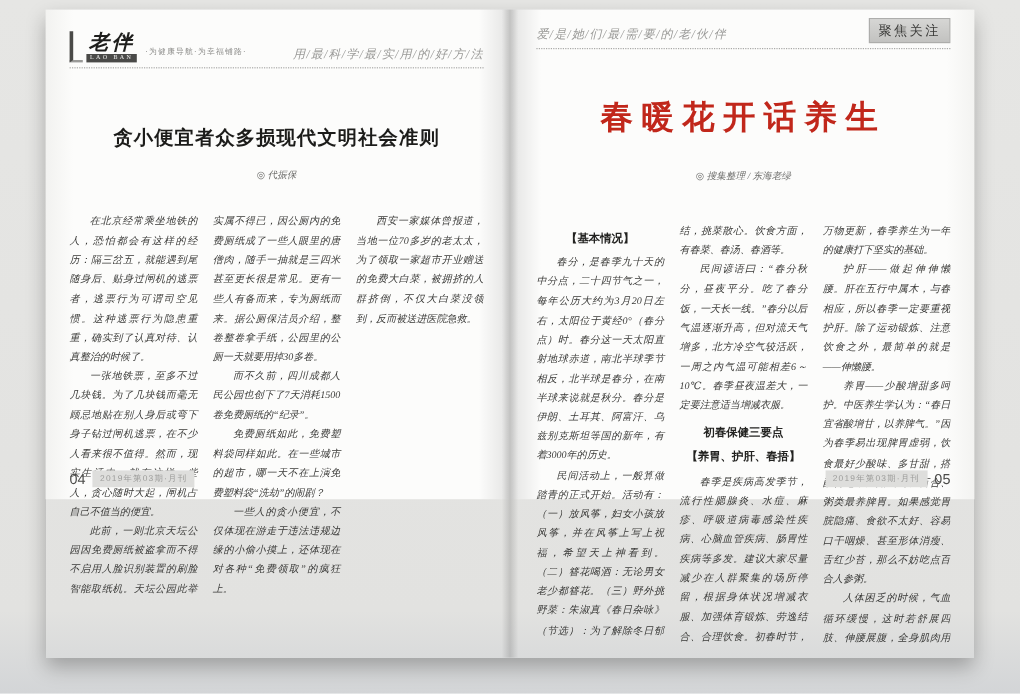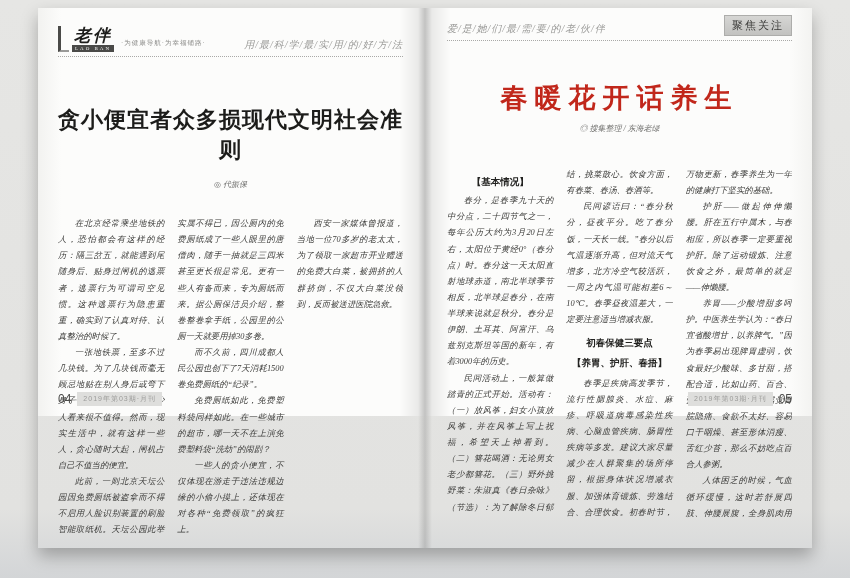--- a/index.html
+++ b/index.html
@@ -25,25 +25,25 @@
   .logo-text-wrap{display:flex;flex-direction:column;align-items:center;line-height:1;}
   .logo-main{font-weight:bold;font-style:italic;font-size:17px;color:#1e1e1c;letter-spacing:2px;}
   .logo-sub{font-size:5px;background:#4a4a48;color:#f5f5f3;padding:1px 3px;letter-spacing:2px;margin-top:1px;}
   .logo-tagline{font-size:6.5px;color:#8b8b89;margin:0 0 4px 7px;letter-spacing:1px;}
   .header-slogan{font-style:italic;font-size:10px;color:#9a9a98;letter-spacing:1px;}
   .focus-badge{font-family:"Liberation Sans",sans-serif;font-weight:normal;font-size:11px;color:#3b3b39;
     background:linear-gradient(#d6d6d4,#c2c2c0);border:1px solid #adadab;padding:2px 7px;letter-spacing:2px;}
 
   .article-title{font-family:"Liberation Sans","DejaVu Sans",sans-serif;font-weight:bold;text-align:center;
     color:#1c1c1a;margin:0;}
-  .page-left .article-title{font-size:22px;letter-spacing:1px;margin-top:48px;}
+  .page-left .article-title{font-size:16px;letter-spacing:1px;margin-top:48px;}
   .page-right .article-title{font-size:27px;letter-spacing:7px;margin-top:39px;}
   .byline{text-align:center;font-size:8px;color:#6e6e6c;font-style:italic;}
   .page-left .byline{margin-top:14px;font-style:italic;}
-  .page-right .byline{margin-top:7px;font-family:Liberation Serif, serif;}
+  .page-right .byline{margin-top:25px;}
 
   .article-body{column-count:3;column-gap:13px;column-fill:auto;overflow:hidden;
     text-align:justify;font-size:8.4px;line-height:1.92;color:#3a3a38;font-style:italic;}
   .page-left .article-body{margin-top:26px;height:332px;}
   .page-right .article-body{margin-top:33px;height:368px;}
   .article-body p{margin:0;text-indent:2em;}
   .sec-head{font-weight:bold;font-style:normal;text-align:center;font-size:9.5px;color:#222220;
     margin:6px 0 2px 0;font-family:"Liberation Sans",sans-serif;}
   .sec-sub{font-weight:bold;font-style:normal;text-align:center;font-size:9.5px;color:#222220;
     margin:0 0 3px 0;font-family:"Liberation Sans",sans-serif;}

